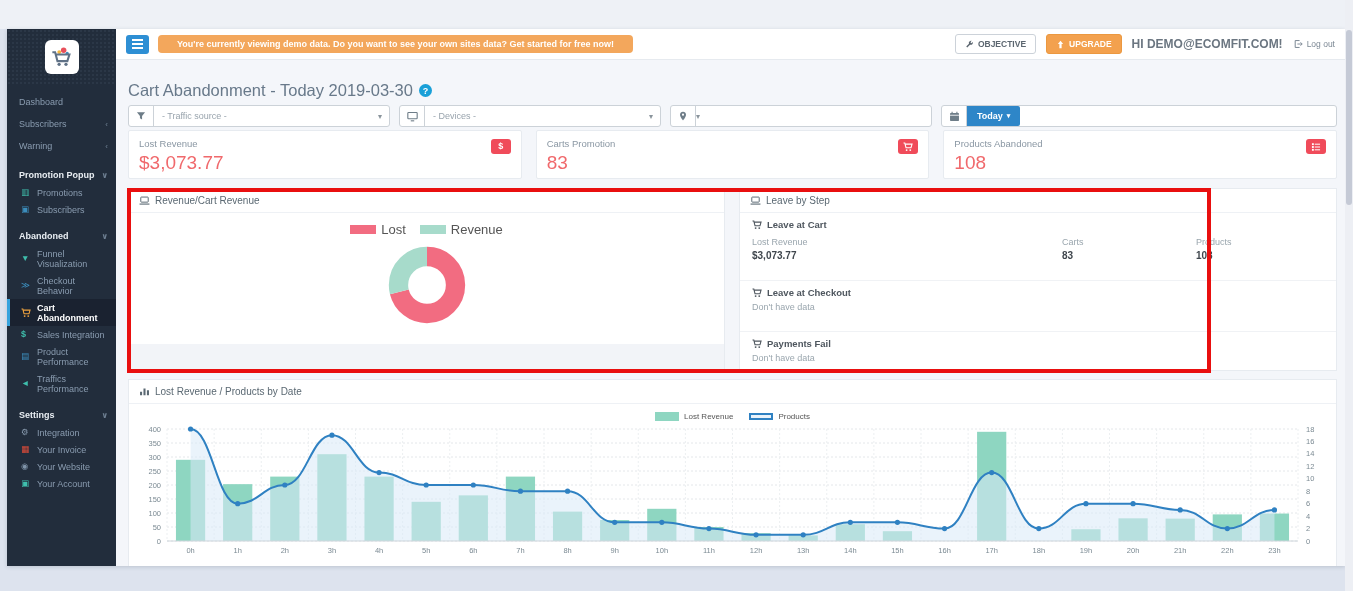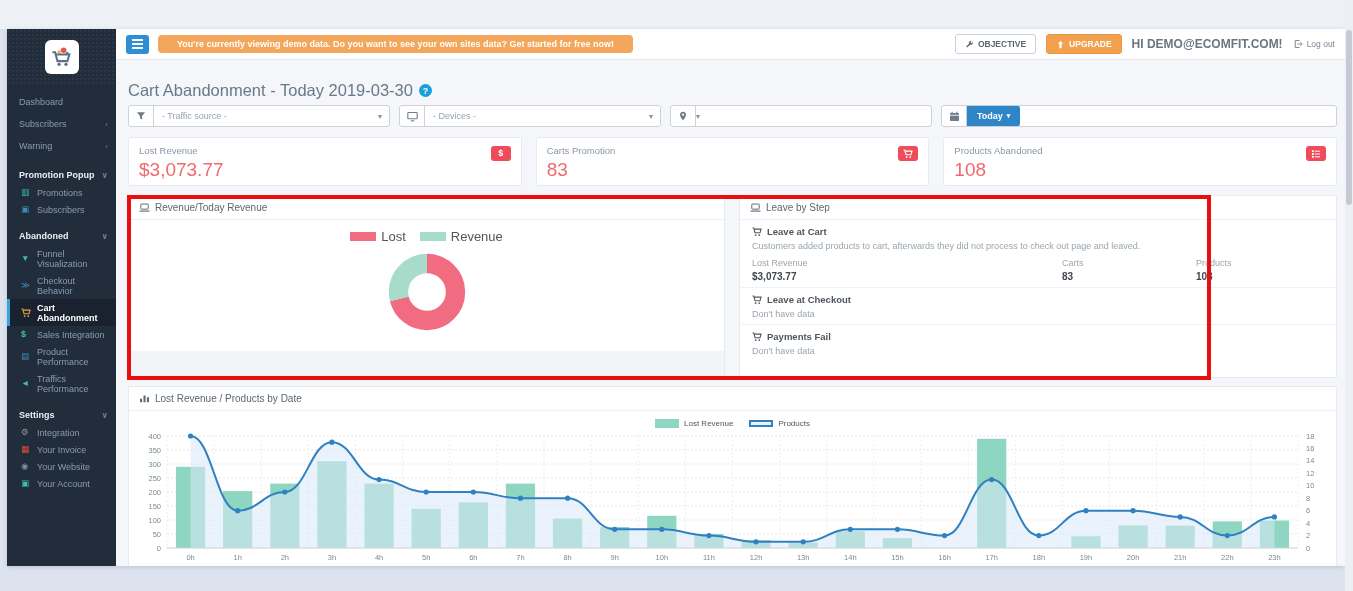--- a/index.html
+++ b/index.html
@@ -30,21 +30,21 @@
   .btn-upgrade{display:flex;align-items:center;gap:4px;background:#f3a14e;border:1px solid #eb9840;border-radius:3px;padding:4px 9px;font-size:8.5px;font-weight:bold;color:#fff;cursor:pointer}
   .greet{font-size:12px;color:#6b7681;font-weight:bold}
   .logout{display:flex;gap:4px;align-items:center;font-size:8.5px;color:#7c8894;cursor:pointer}
   .ic{display:inline-flex;align-items:center;line-height:1}
   .ic svg{display:block}
   
   .content{flex:1;padding:7px 8px 0 12px;position:relative}
   .title-row{display:flex;align-items:center;gap:6px;margin:14px 0 5px;height:19px}
   .title-row h1{font-size:16.5px;font-weight:400;color:#68798a}
   .qmark{width:13px;height:13px;border-radius:50%;background:#19a0d8;color:#fff;font-size:9px;font-weight:bold;display:flex;align-items:center;justify-content:center;cursor:pointer;flex:none}
-  .filter-row{display:flex;gap:9px;margin-bottom:10px}
+  .filter-row{display:flex;gap:9px;margin-bottom:3px}
   .input-group{display:flex;align-items:stretch;height:22px;background:#fff;border:1px solid #ccd2d8;border-radius:3px;cursor:pointer}
   .addon{width:25px;display:flex;align-items:center;justify-content:center;border-right:1px solid #ccd2d8;color:#6e7d88;flex:none}
   .sel-text{flex:1;display:flex;align-items:center;padding:0 8px;font-size:9px;color:#99a4ad;white-space:nowrap;overflow:hidden}
   .caret{display:flex;align-items:center;padding-right:7px;color:#8a949c;font-size:8px}
   .fg{width:262px}
   .date-group{flex:1}
   .date-group .sel-text{color:#7e8a93}
   .btn-today{display:flex;align-items:center;gap:4px;background:#2e86c8;color:#fff;border:none;font-size:9px;font-weight:bold;padding:0 10px;cursor:pointer;border-radius:0 2px 2px 0}
   .btn-today .caret{color:#fff;padding:0;font-size:7px}
   .stat-row{display:flex;gap:14px;margin-bottom:9px}
@@ -56,21 +56,21 @@
   .panel{background:#fff;border:1px solid #e7ebf0}
   .left-panel{width:597px;flex:none;display:flex;flex-direction:column}
   .right-panel{flex:1}
   .panel-h{display:flex;align-items:center;gap:5px;padding:6px 10px;border-bottom:1px solid #eef1f5;font-size:10px;color:#5a6872;flex:none}
   .panel-b{flex:1;position:relative}
   .donut-legend{display:flex;justify-content:center;gap:14px;padding-top:9px}
   .dl-item{display:flex;align-items:center;gap:5px;font-size:13px;color:#555}
   .dl-sw{width:26px;height:9px}
   .donut-wrap{display:flex;justify-content:center;margin-top:2px}
   .panel-f{height:26px;background:#f2f4f8;flex:none}
-  .step{padding:6px 12px 5px;border-bottom:1px solid #f0f2f5}
+  .step{padding:6px 12px 19px;border-bottom:1px solid #f0f2f5}
   .step:last-child{border-bottom:none}
   .step-t{display:flex;align-items:center;gap:5px;font-size:9.5px;font-weight:bold;color:#4e565e}
   .step-d{font-size:9px;color:#9aa6ae;margin-top:4px}
   .step-stats{display:grid;grid-template-columns:310px 134px auto;margin-top:7px}
   .ss-label{font-size:9px;color:#9aa6ae}
   .ss-value{font-size:10px;font-weight:bold;color:#3f464d;margin-top:3px}
   .chart-body{padding:4px 4px 2px}
   .chart-legend{display:flex;justify-content:center;gap:16px;padding:4px 0 2px}
   .cl-item{display:flex;align-items:center;gap:5px;font-size:8px;color:#555}
   .annotation{position:absolute;left:-1px;top:0;width:1084px;height:185px;border:4px solid #e90f0f;z-index:30;pointer-events:none}
@@ -305,21 +305,21 @@
 
         <div class="panel-row" id="panel-row">
           <section class="panel left-panel">
             <div class="panel-h">
               <span class="ic">
                   <svg width="11" height="11" viewBox="0 0 16 16">
                     <rect x="2.6" y="3" width="10.8" height="7.4" rx="0.8" fill="none" stroke="currentColor" stroke-width="1.4"></rect>
                     <path d="M.8 13.2h14.4" stroke="currentColor" stroke-width="1.6"></path>
                   </svg>
                 </span>
-              <span>Revenue/Today Revenue</span>
+              <span>Revenue/Cart Revenue</span>
             </div>
             <div class="panel-b">
               <div class="donut-legend" id="donut-legend">
                   <span class="dl-item">
                     <span class="dl-sw" style="background: rgb(242, 108, 129);"></span>
                     <span>Lost</span>
                   </span>
                   <span class="dl-item">
                     <span class="dl-sw" style="background: rgb(167, 219, 203);"></span>
                     <span>Revenue</span>
@@ -350,21 +350,20 @@
                   <div class="step-t">
                     <span class="ic">
                       <svg width="10" height="10" viewBox="0 0 16 16">
                         <path d="M.8 1.6h2.1l1.9 7.6h8l1.7-5.8H3.6" fill="none" stroke="currentColor" stroke-width="1.7"></path>
                         <circle cx="5.8" cy="12.9" r="1.5" fill="currentColor"></circle>
                         <circle cx="11.6" cy="12.9" r="1.5" fill="currentColor"></circle>
                       </svg>
                     </span>
                     <span>Leave at Cart</span>
                   </div>
-                  <div class="step-d">Customers added products to cart, afterwards they did not process to check out page and leaved.</div>
                   <div class="step-stats">
                     <div>
                       <div class="ss-label">Lost Revenue</div>
                       <div class="ss-value">$3,073.77</div>
                     </div>
                     <div>
                       <div class="ss-label">Carts</div>
                       <div class="ss-value">83</div>
                     </div>
                     <div>

